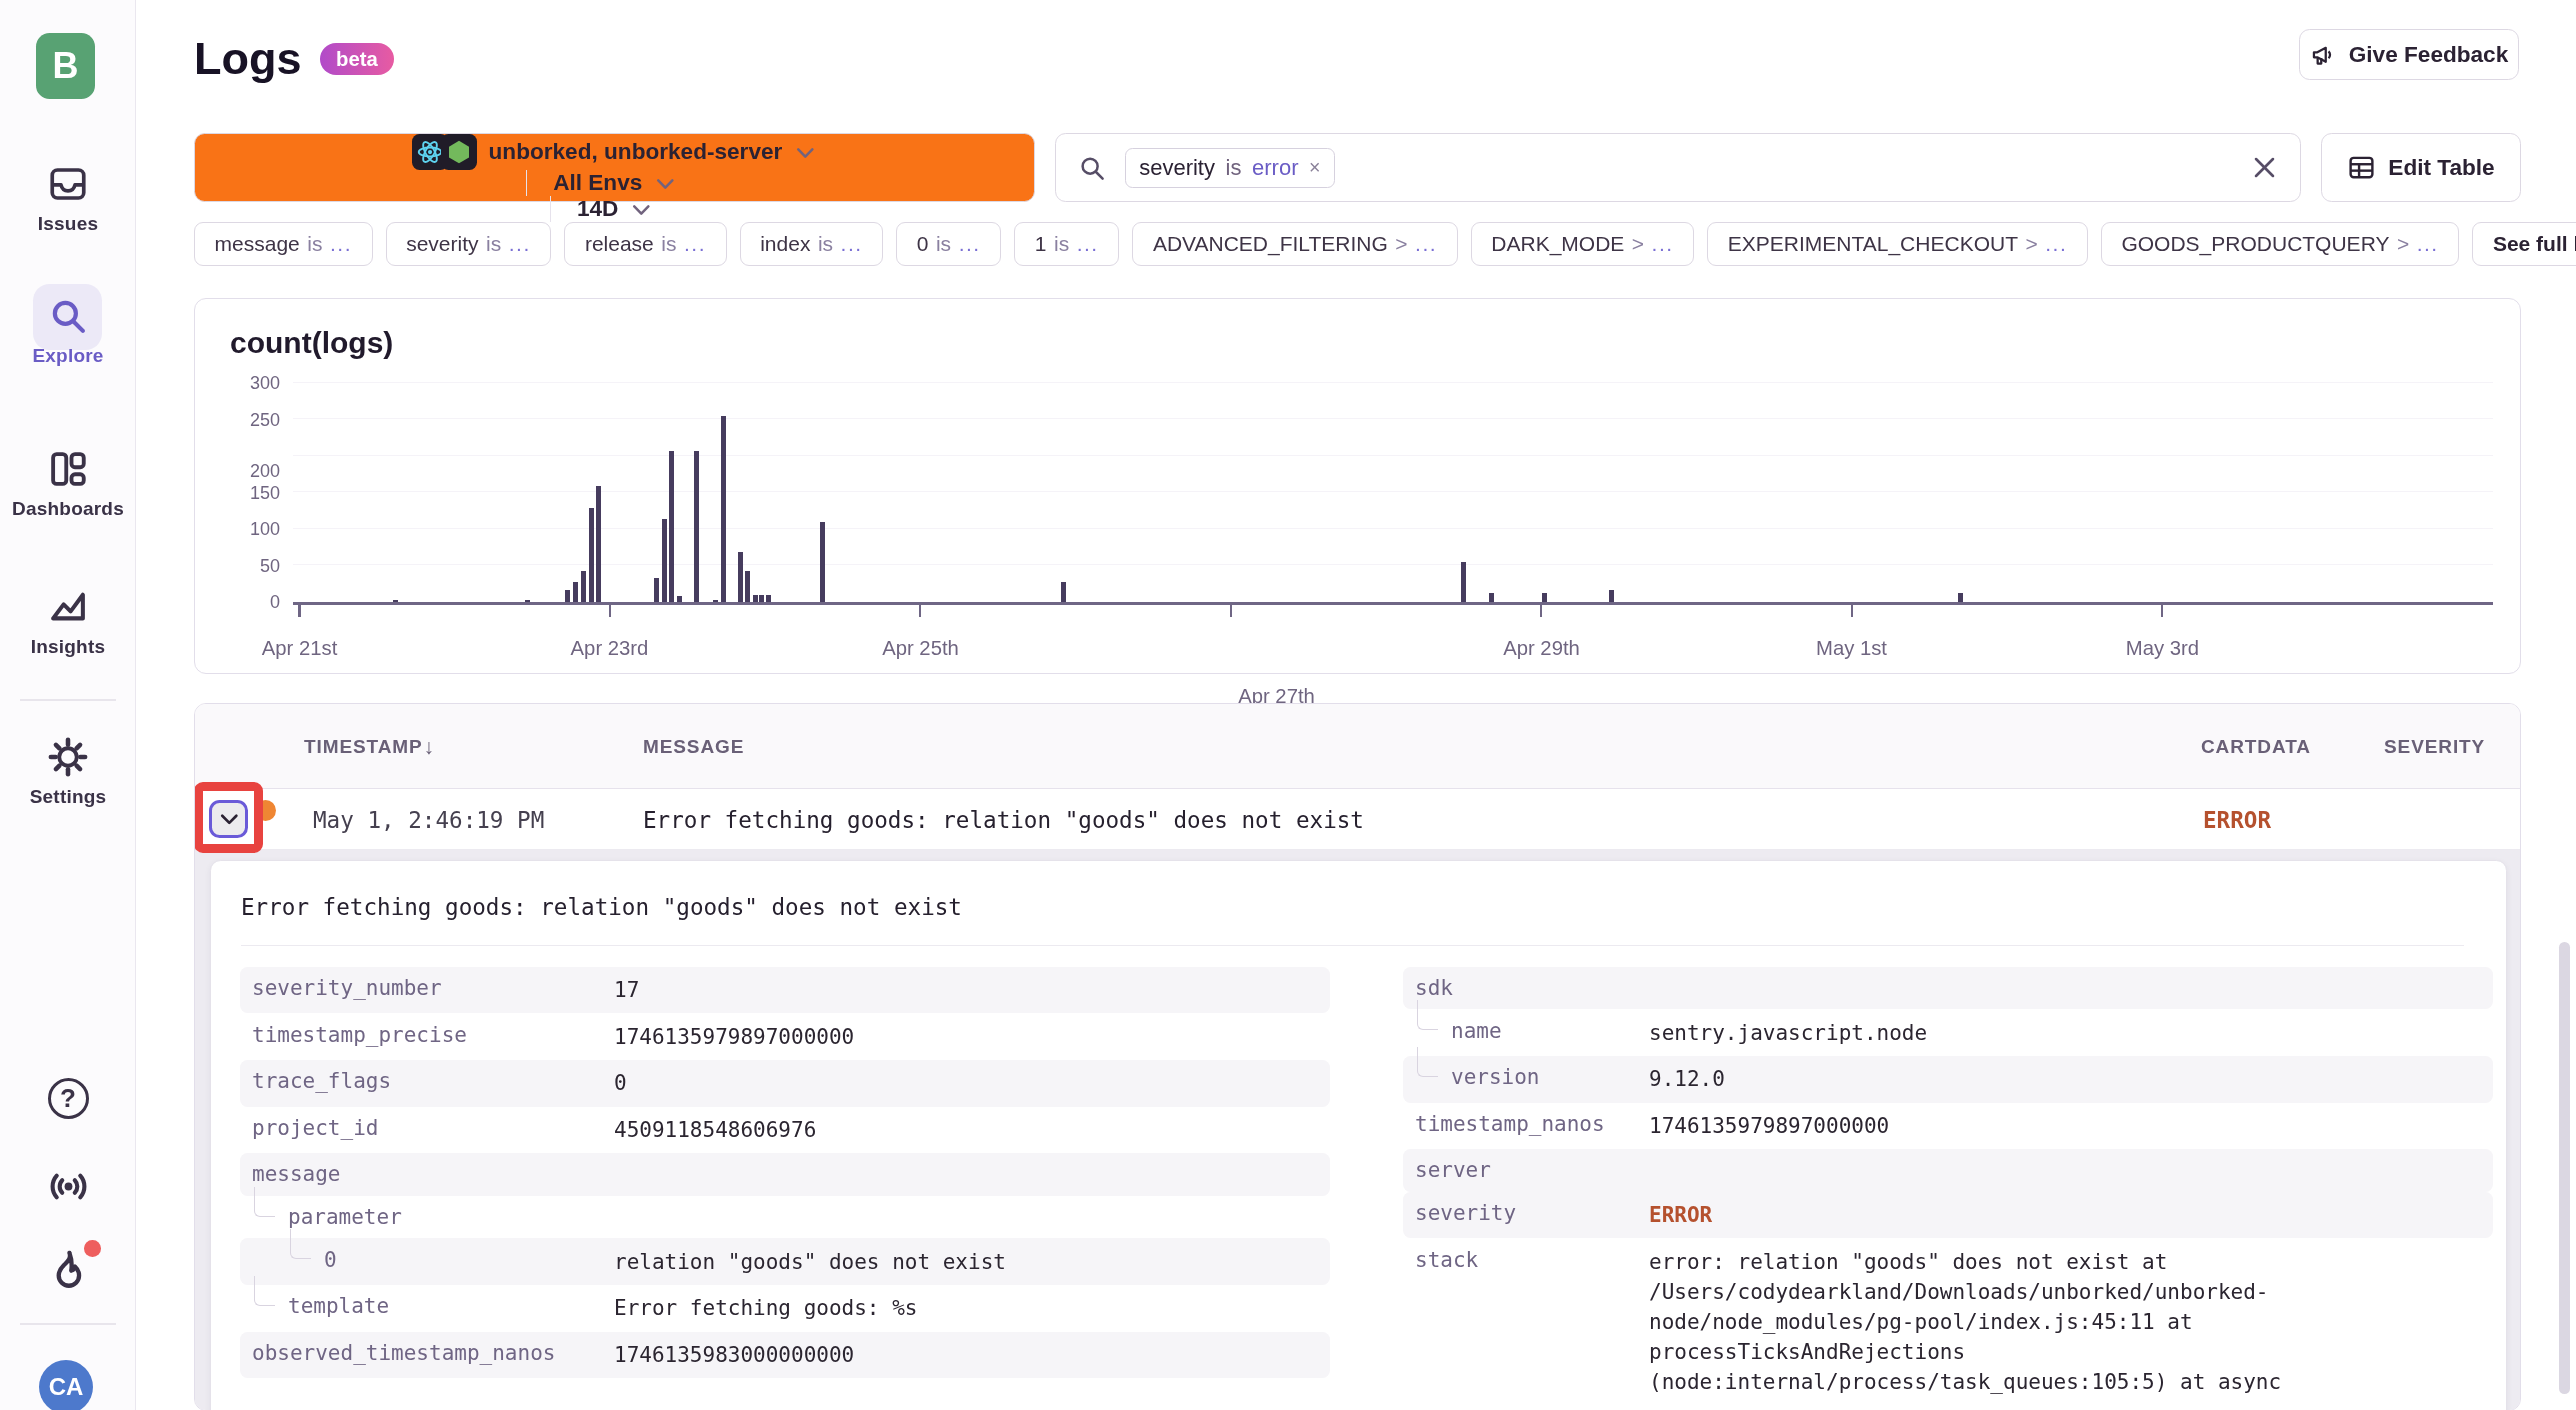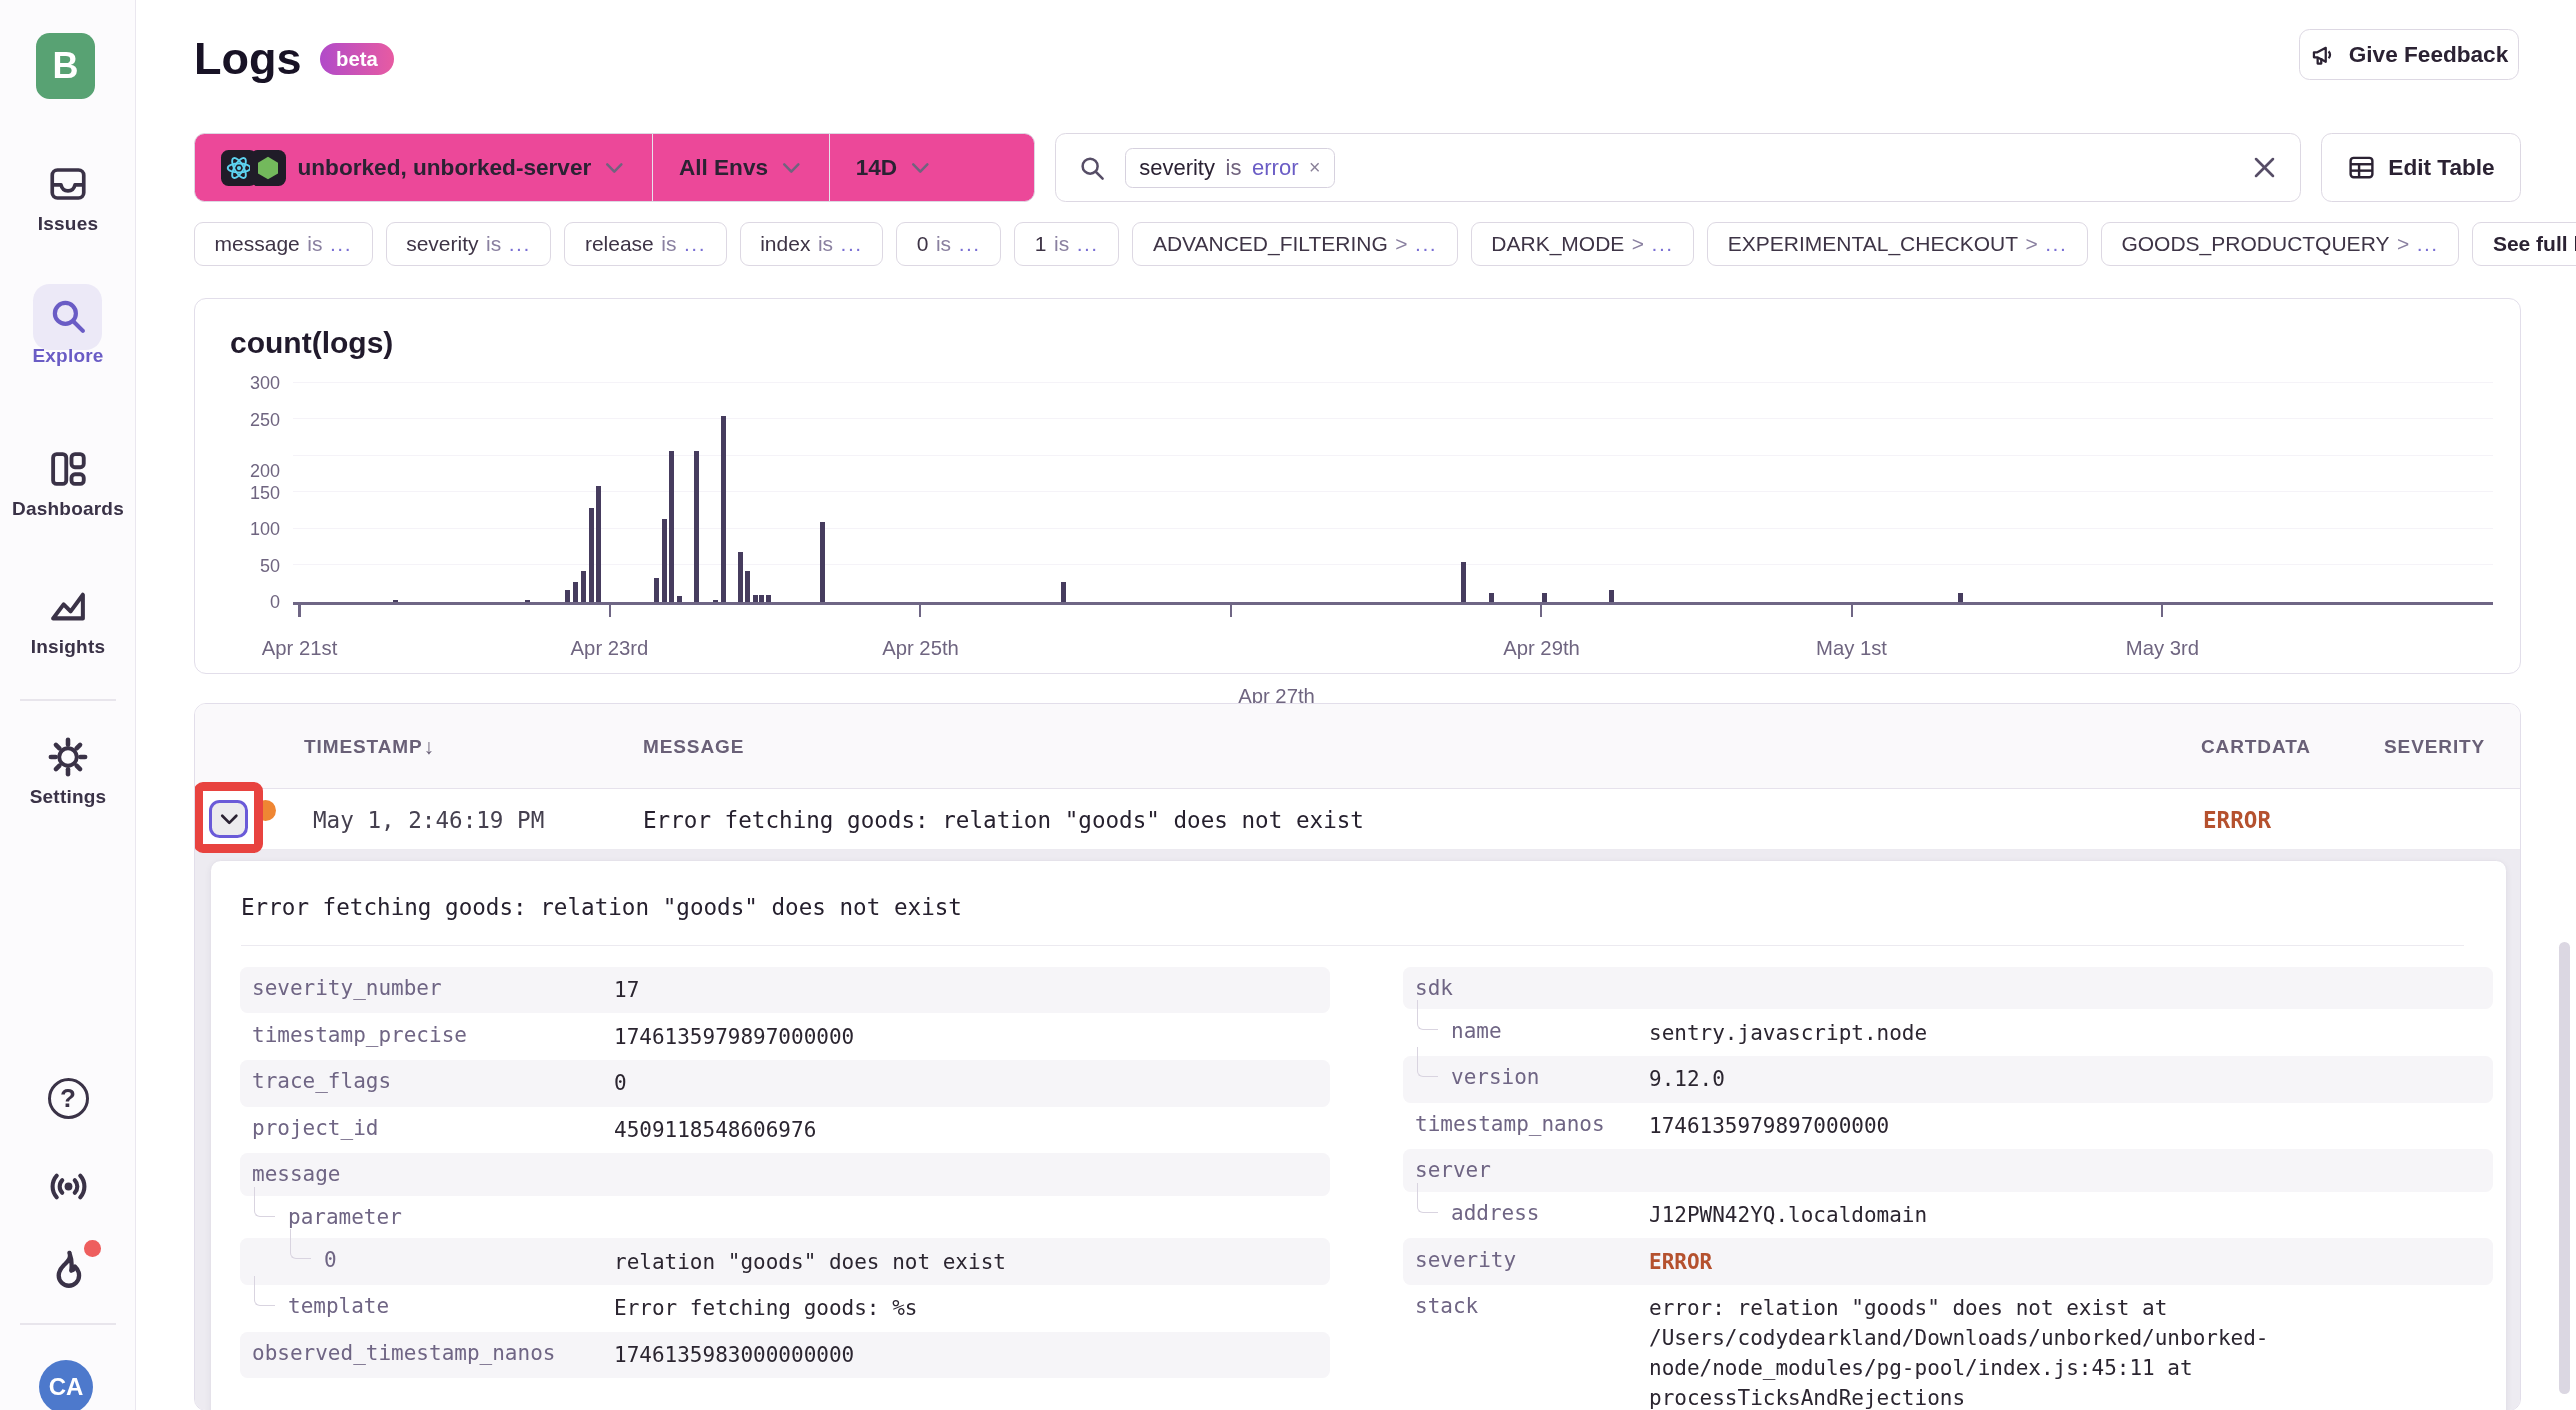--- a/index.html
+++ b/index.html
@@ -34,22 +34,22 @@
                 display: flex; align-items: center; gap: 18px; }
   .beta-badge { background: linear-gradient(90deg,#b14bc9,#e75ba2); color: #fff; font-size: 20.3px; font-weight: 600;
                 padding: 4.5px 16.6px; border-radius: 22.6px; }
   .btn { background: #fff; border: 1.5px solid #ddd8e3; border-radius: 10.6px; color: #2b2233;
          font-size: 22.6px; font-weight: 700; display: flex; align-items: center; gap: 12px;
          justify-content: center; cursor: pointer; font-family: inherit; }
   .feedback-btn { position: absolute; left: 2299px; top: 29px; width: 220px; height: 51px; }
 
   
   .controls { position: absolute; left: 194px; top: 133px; width: 2327px; height: 69px; display: flex; gap: 19.6px; }
-  .selector-group { width: 841px; height: 69px; background: #ec4899; border: 1.5px solid #ddd8e3; border-radius: 10.6px;
-                    display: flex; align-items: center; }
+  .selector-group { width: 841px; height: 69px; background: #f97316; border: 1.5px solid #ddd8e3; border-radius: 10.6px;
+                    display: flex; align-items: center; flex-direction: column; }
   .sel-seg { display: flex; align-items: center; gap: 12px; padding: 0 26px; height: 100%; cursor: pointer;
              font-size: 22.6px; font-weight: 600; color: #2b2233; }
   .sel-seg + .sel-seg { border-left: 1.5px solid #e6e2ec; }
   .proj-icons { display: flex; }
   .proj-icon { width: 36px; height: 36px; border-radius: 7.5px; background: #201c28; display: flex;
                align-items: center; justify-content: center; }
   .proj-icon + .proj-icon { margin-left: -7.5px; }
   .chev { color: #71637e; }
   .search-box { flex: 1; height: 69px; background: #fff; border: 1.5px solid #ddd8e3; border-radius: 10.6px;
                 display: flex; align-items: center; padding: 0 21px; gap: 18px; }
@@ -519,25 +519,20 @@
             <span class="kv-val">9.12.0</span>
           </div>
           <div class="kv-row">
             <span class="kv-key" style="width: 234px; padding-left: 0px;">timestamp_nanos</span>
             <span class="kv-val">1746135979897000000</span>
           </div>
           <div class="kv-row stripe">
             <span class="kv-key" style="width: 234px; padding-left: 0px;">server</span>
             <span class="kv-val"></span>
           </div>
-          <div class="kv-row">
-            <span class="connector" style="left: 13.6px;"></span>
-            <span class="kv-key" style="width: 234px; padding-left: 36px;">address</span>
-            <span class="kv-val">J12PWN42YQ.localdomain</span>
-          </div>
           <div class="kv-row stripe">
             <span class="kv-key" style="width: 234px; padding-left: 0px;">severity</span>
             <span class="kv-val err">ERROR</span>
           </div>
           <div class="kv-row">
             <span class="kv-key" style="width: 234px; padding-left: 0px;">stack</span>
             <span class="kv-val">error: relation "goods" does not exist at /Users/codydearkland/Downloads/unborked/unborked-node/node_modules/pg-pool/index.js:45:11 at processTicksAndRejections (node:internal/process/task_queues:105:5) at async</span>
           </div>
         </div>
     </div>

